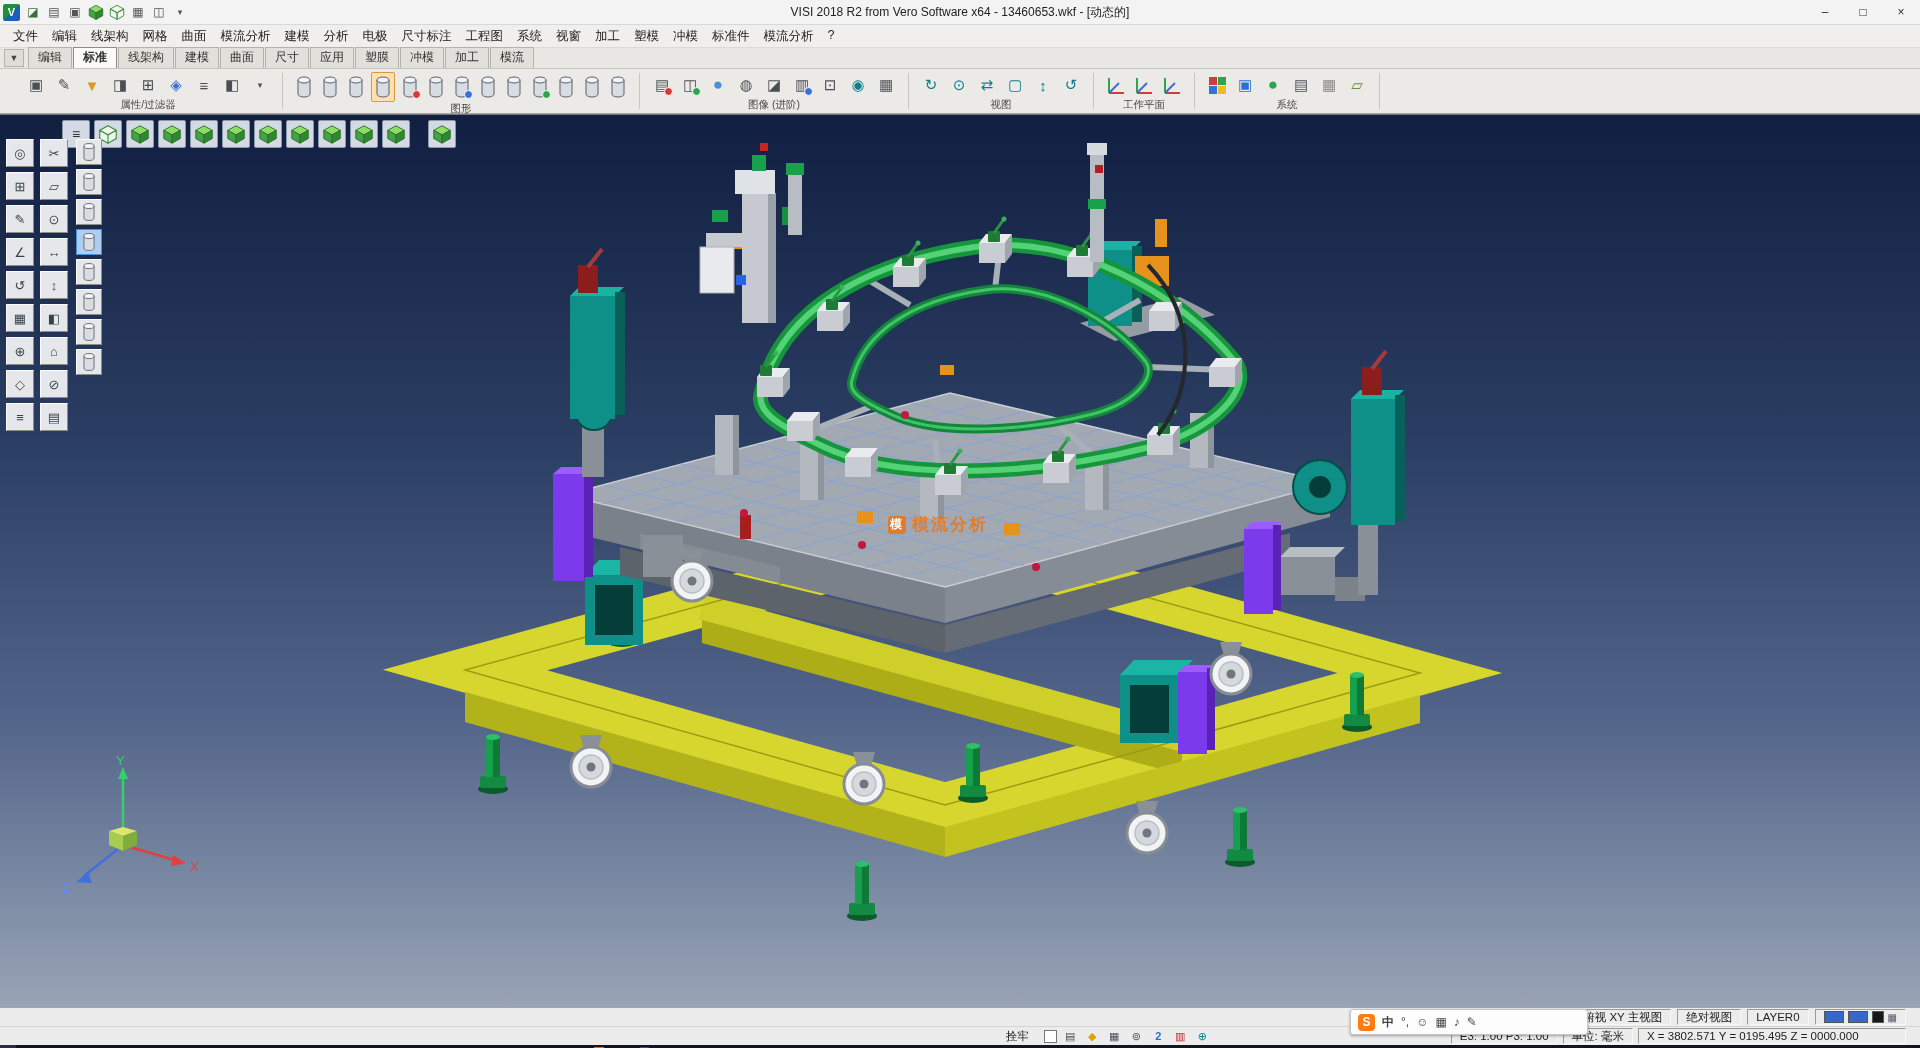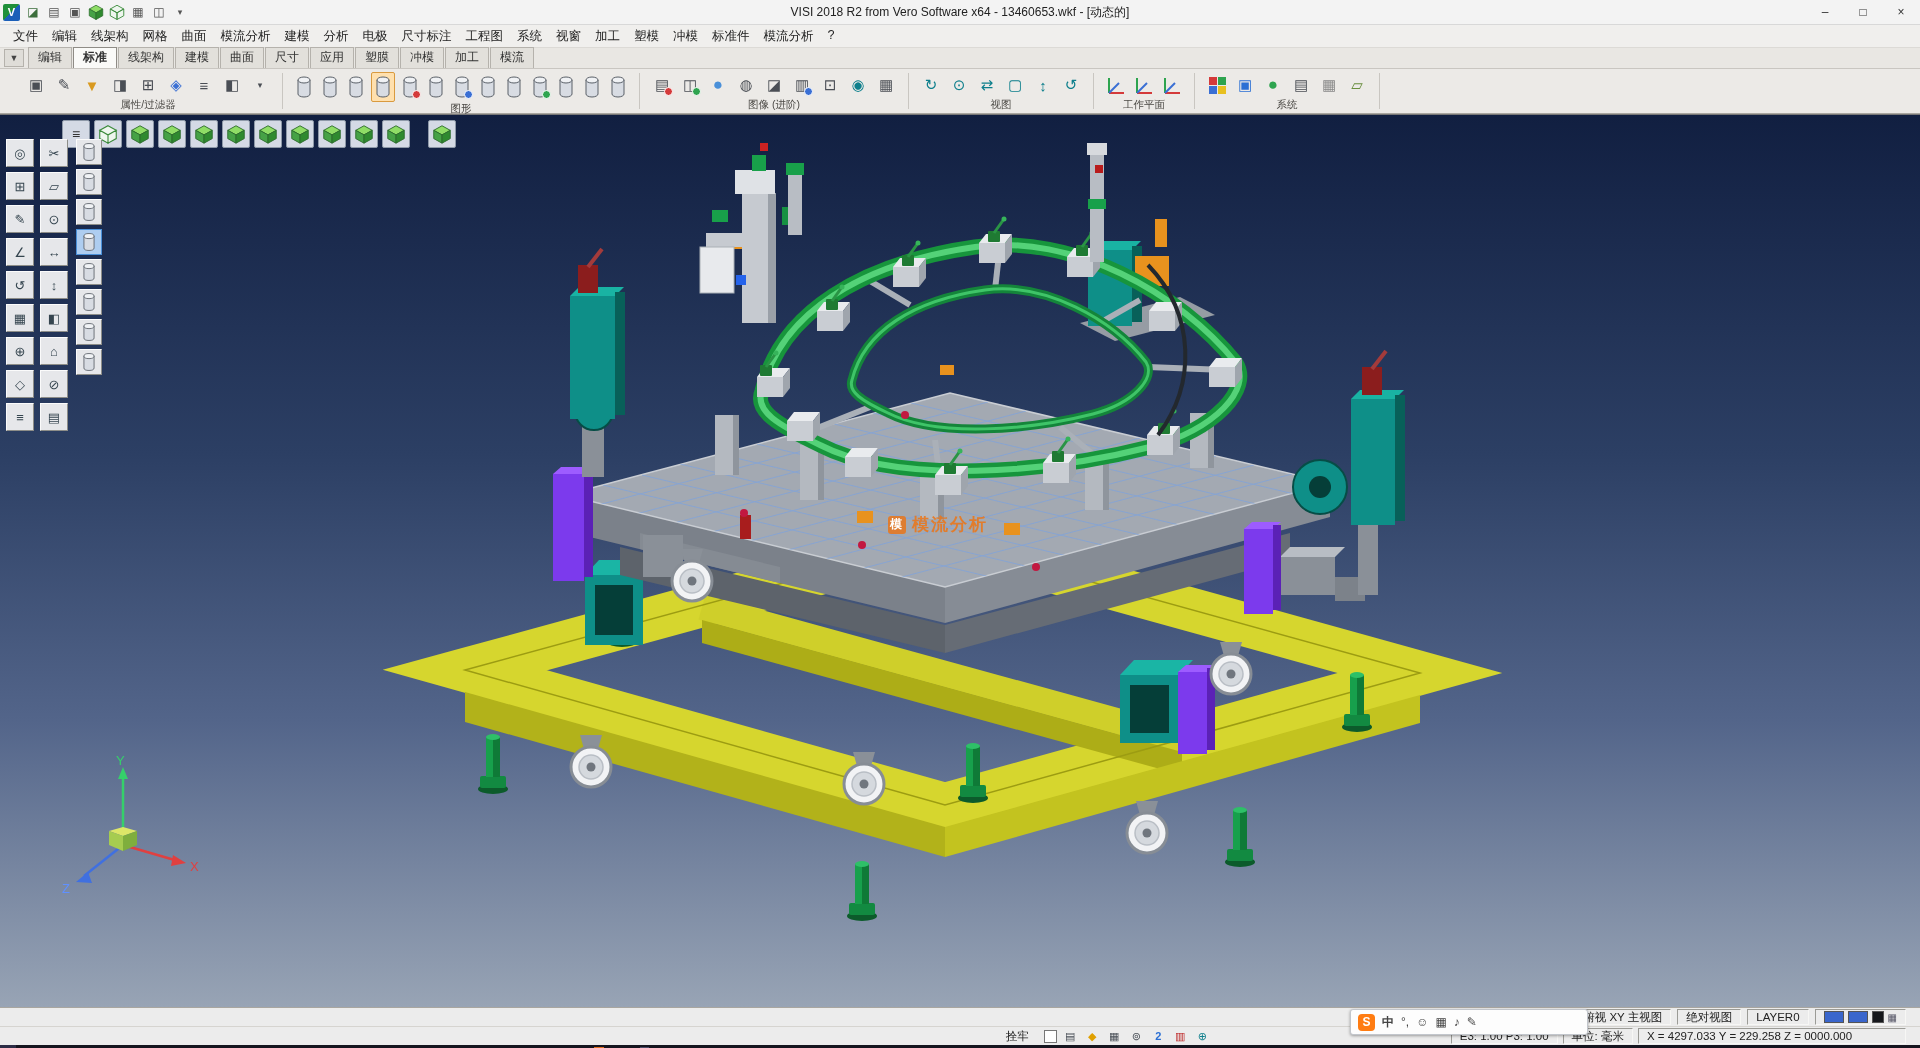--- a/index.html
+++ b/index.html
@@ -727,21 +727,21 @@
     <span class="sic" style="color:#b22">▥</span>
     <span class="sic" style="color:#0d7f8c">⊕</span>
     <span style="width:230px"></span>
     <div class="scell">
       <span>E3: 1.00  P3: 1.00</span>
     </div>
     <div class="scell">
       <span>单位: 毫米</span>
     </div>
     <div class="scell" style="min-width:250px">
-      <span>X = 4297.033  Y = 229.258  Z = 0000.000</span>
+      <span>X = 3802.571  Y = 0195.495  Z = 0000.000</span>
     </div>
   </div>
 
   <div class="sogou">
     <span class="slogo">S</span>
     <span class="it" style="font-weight:bold">中</span>
     <span class="it">°,</span>
     <span class="it">☺</span>
     <span class="it">▦</span>
     <span class="it">♪</span>

